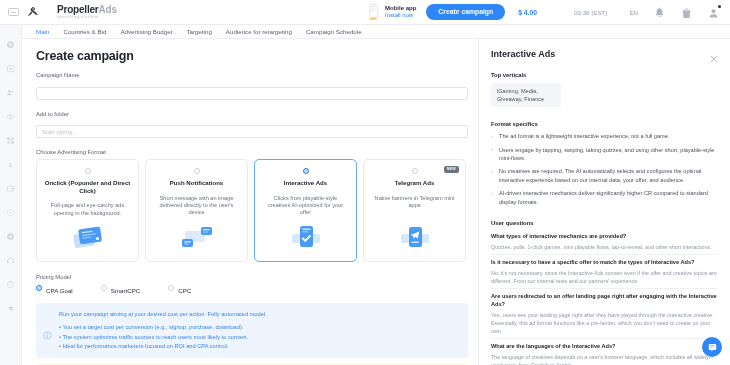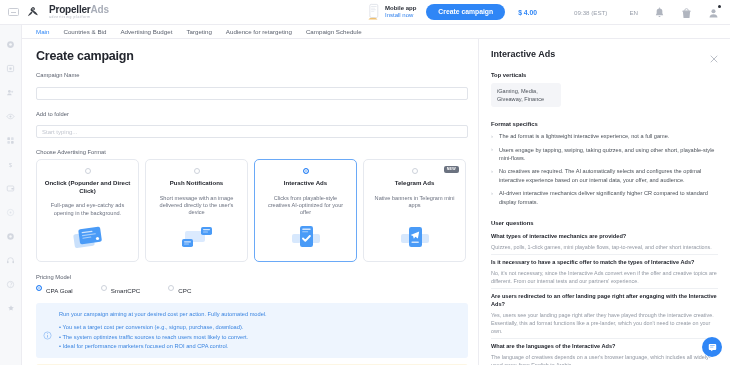--- a/index.html
+++ b/index.html
@@ -21,21 +21,21 @@
   }
   .hamburger {
     width: 11px; height: 8px; margin-left: 8px; margin-right: 7px;
     border: 1px solid #c9ccd4; border-radius: 1.5px; background:#fff;
     position: relative; flex: none;
   }
   .hamburger:before {
     content:""; position:absolute; left:2px; right:2px; top:2.5px;
     height:1px; background:#c9ccd4;
   }
-  .logo-wrap { display:flex; align-items:center; gap:8px; }
+  .logo-wrap { display:flex; align-items:center; gap:16px; }
   .logo-mark { width: 15px; height: 15px; flex:none; }
   .logo-text { line-height: 1; }
   .logo-name { font-size: 10px; font-weight: 700; letter-spacing: -0.2px; }
   .logo-name .lo-dark { color: #2b2f38; }
   .logo-name .lo-grey { color: #a8adb8; }
   .logo-sub { font-size: 3.4px; color:#b4b8c2; letter-spacing: 0.6px; margin-top:1px; }
 
   .top-right { margin-left:auto; display:flex; align-items:center; height:25px; }
   .mobile-app { display:flex; align-items:center; gap:4px; margin-right:10px; }
   .phone-ico { width:14px; height:18px; position:relative; flex:none; }

